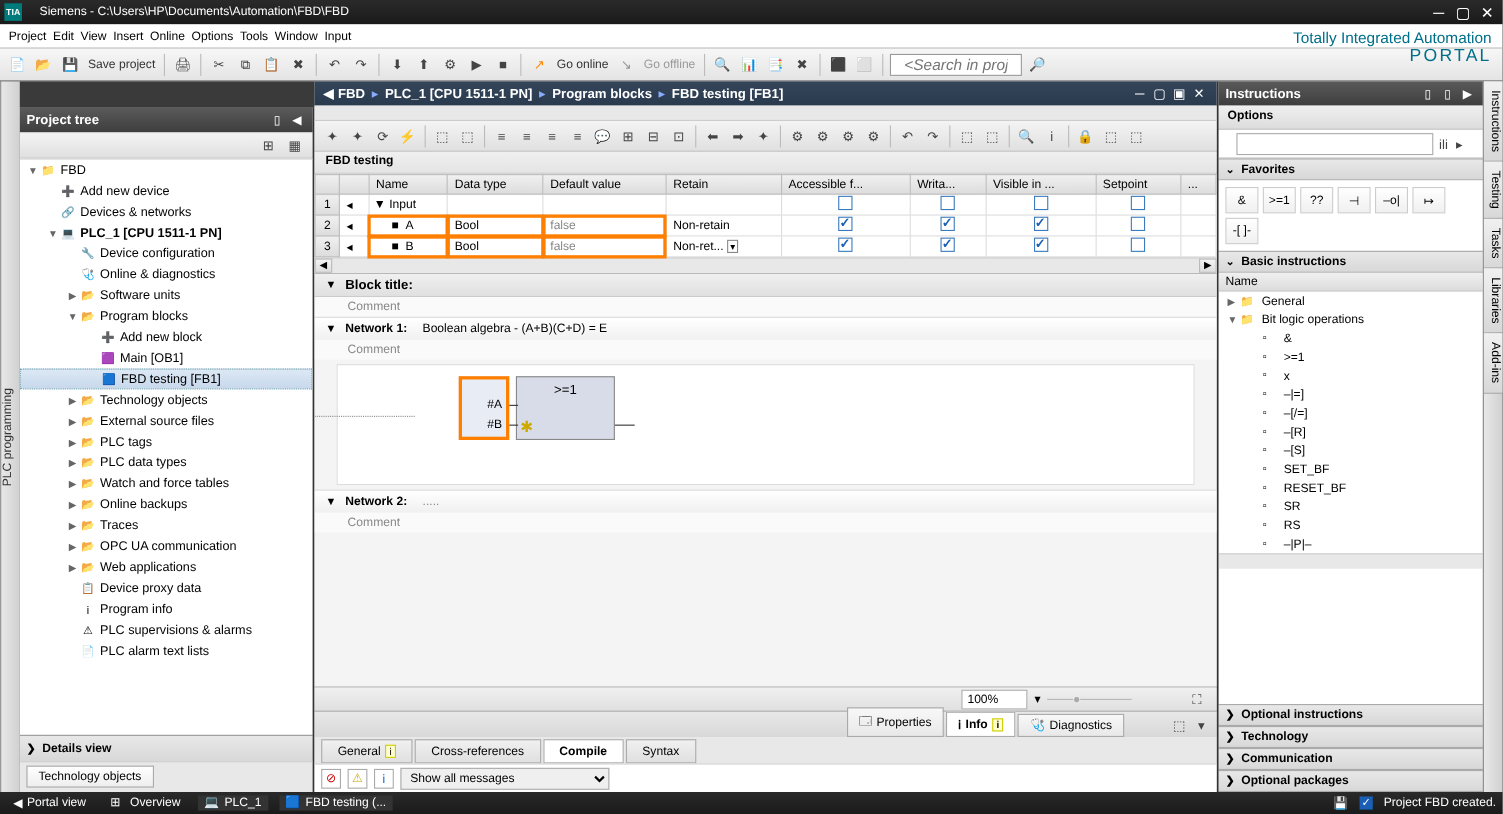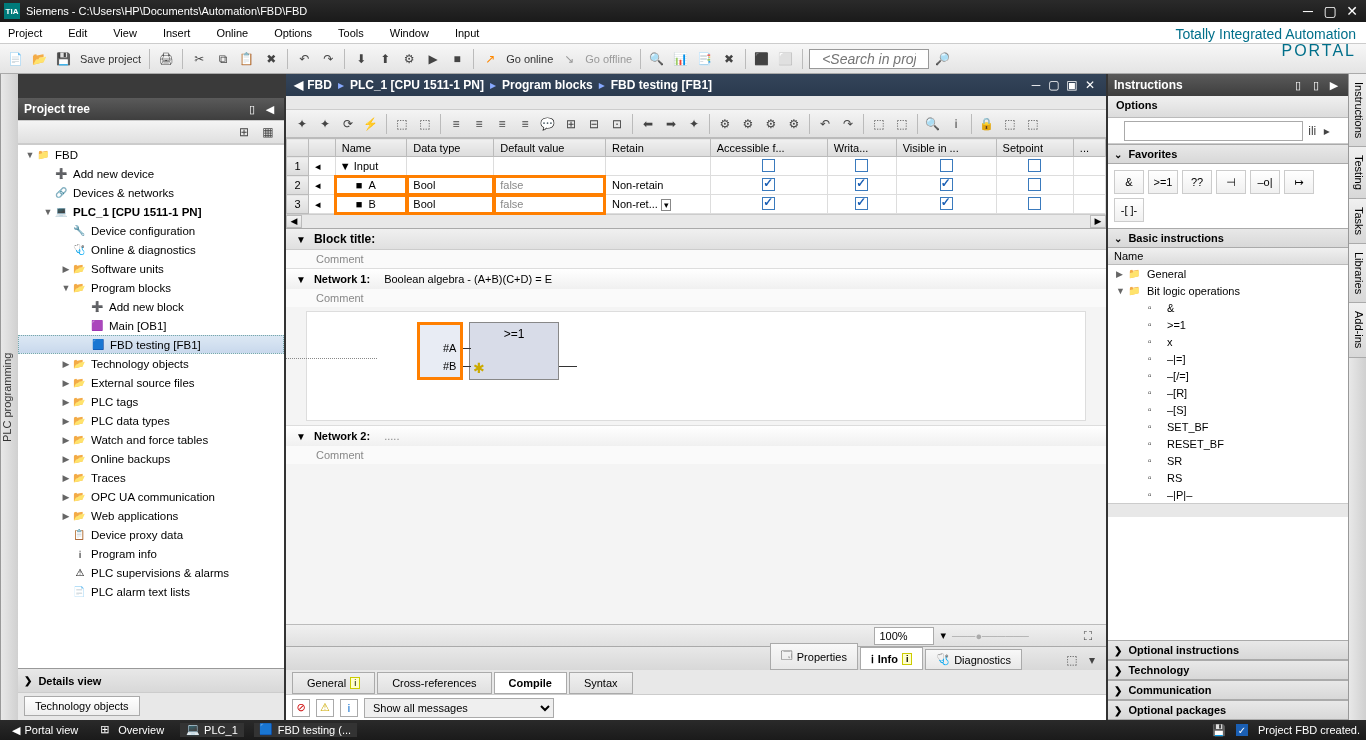--- a/index.html
+++ b/index.html
@@ -1,21 +1,21 @@
 <!DOCTYPE html>
 <html><head>
 <meta charset="utf-8">
 <style>
 * { box-sizing: border-box; margin: 0; padding: 0; font-family: "Segoe UI", Tahoma, sans-serif; }
 body { background: #3a3a3a; width: 1366px; height: 740px; overflow: hidden; font-size: 11px; color: #000; }
 .titlebar { height: 22px; background: linear-gradient(#2a2a2a,#1a1a1a); color: #fff; display: flex; align-items: center; padding: 0 4px; }
-.titlebar .logo { width: 16px; height: 16px; background: #007a7a; margin-right: 6px; display:flex;align-items:center;justify-content:center;font-size:8px;color:#fff;font-weight:bold;}
+.titlebar .logo { width: 16px; height: 16px; background: #007a7a; margin-right: 16px; display:flex;align-items:center;justify-content:center;font-size:8px;color:#fff;font-weight:bold;}
 .titlebar .win { margin-left: auto; display:flex; gap:2px;}
 .titlebar .win span{width:20px;text-align:center;cursor:default;font-size:14px;line-height:14px;}
-.menubar { height: 22px; background: #fff; display: flex; align-items: center; padding: 0 8px; gap: 26px; border-bottom:1px solid #ccc;}
+.menubar { height: 22px; background: #fff; display: flex; align-items: center; padding: 0 8px; gap: 6px; border-bottom:1px solid #ccc;}
 .menubar span { cursor:default; }
 .brand { position:absolute; right:10px; top:26px; text-align:right; color:#006f8a; font-size:14px;}
 .brand .p{font-size:16px;letter-spacing:2px;color:#006f8a;font-weight:300;}
 .toolbar { height: 30px; background: linear-gradient(#f7f7f7,#e4e4e4); border-bottom: 1px solid #aaa; display:flex; align-items:center; padding:0 6px; gap:4px;}
 .tbtn{width:20px;height:20px;border:1px solid transparent;display:inline-flex;align-items:center;justify-content:center;font-size:12px;color:#444;}
 .tsep{width:1px;height:20px;background:#bbb;margin:0 2px;}
 .tlabel{font-size:11px;color:#333;padding:0 2px;}
 .search{border:1px solid #999;background:#fff;height:20px;font-style:italic;color:#888;padding:0 12px;width:120px;font-size:14px;}
 
 .layout { display:flex; height: calc(740px - 22px - 22px - 30px - 20px); }
@@ -373,20 +373,21 @@
       <span class="tbtn">⬚</span>
         <span class="tbtn">⬚</span>
       <span class="tsep"></span>
       <span class="tbtn">🔍</span>
         <span class="tbtn">ℹ</span>
       <span class="tsep"></span>
       <span class="tbtn">🔒</span>
         <span class="tbtn">⬚</span>
       <span class="tbtn">⬚</span>
     </div>
+    <div class="fbname">FBD testing</div>
     <div class="vartable">
       <table id="vtbl">
           <tbody>
             <tr>
               <th class="rownum"></th>
               <th></th>
               <th>Name</th>
               <th>Data type</th>
               <th>Default value</th>
               <th>Retain</th>

